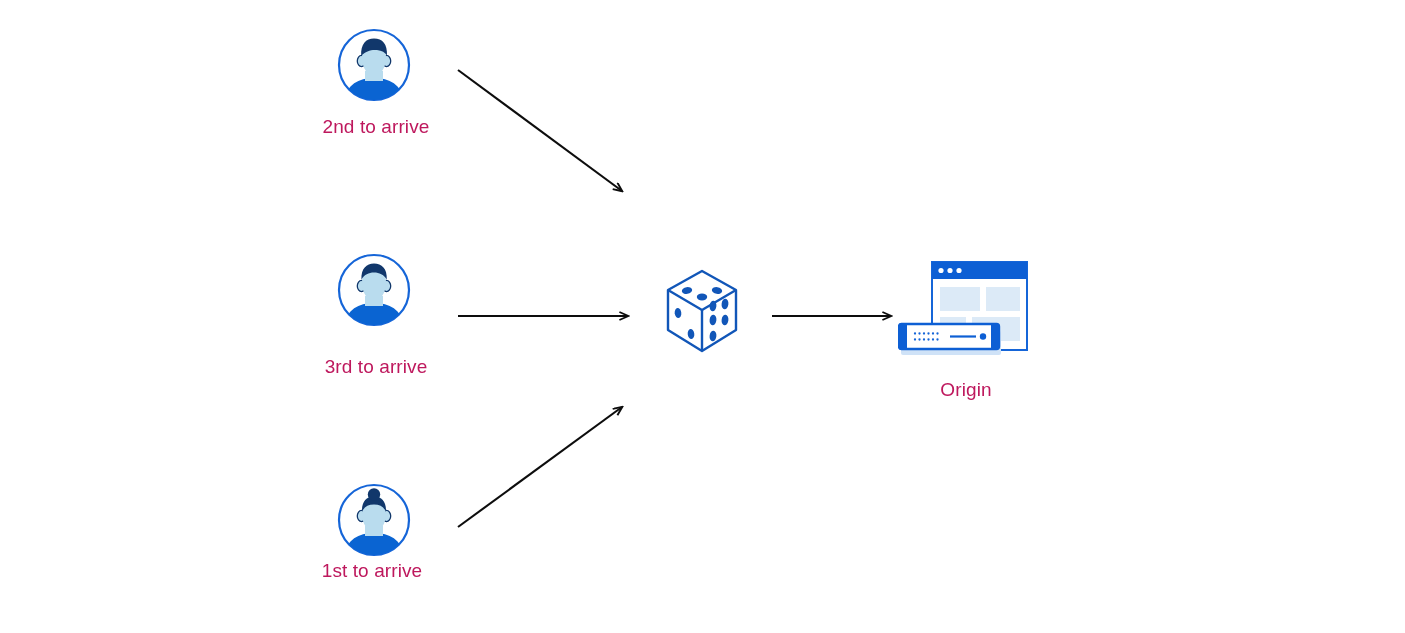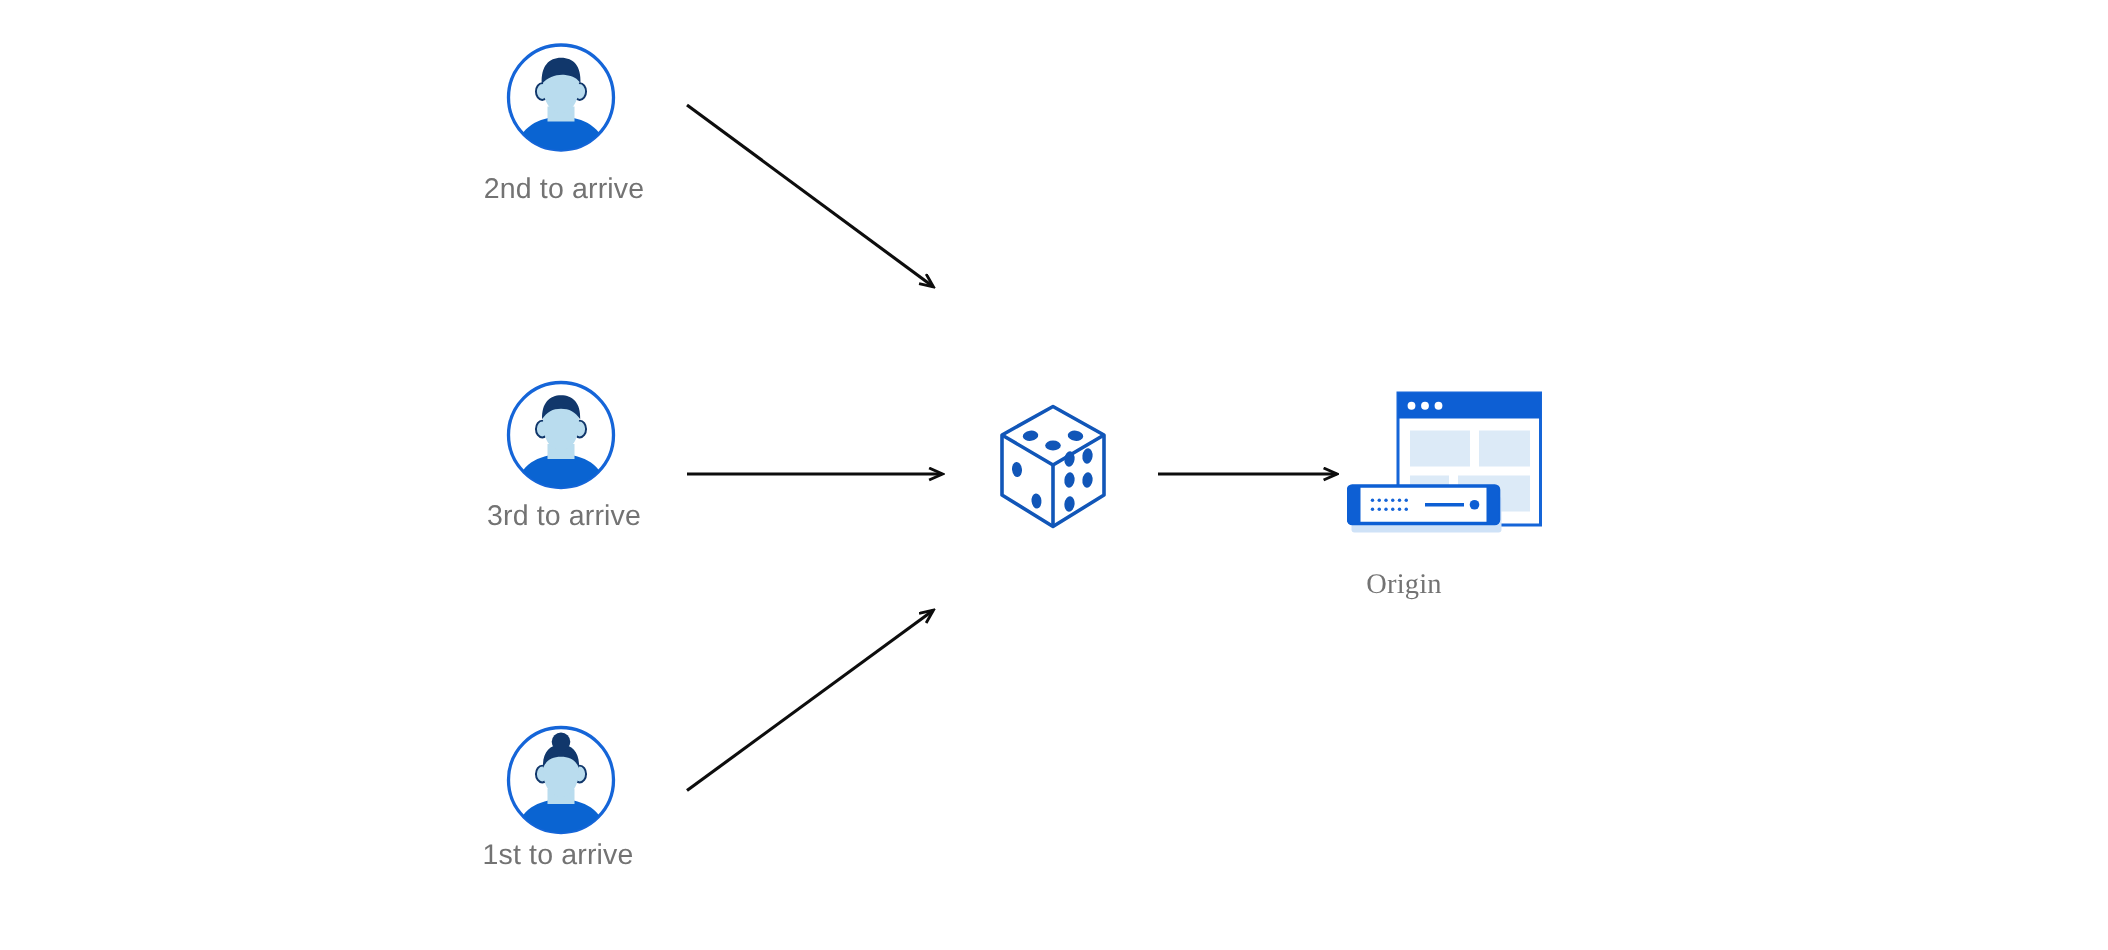--- a/index.html
+++ b/index.html
@@ -22,21 +22,21 @@
   }
   .avatar-wrap {
     position: absolute;
     width: 76px;
     height: 76px;
   }
   .node-label {
     position: absolute;
     text-align: center;
     font-size: 19px;
-    color: #737373;
+    color: #be185d;
     font-family: "Liberation Sans", sans-serif;
     white-space: nowrap;
     letter-spacing: 0.1px;
   }
   .arrow-layer {
     position: absolute;
     left: 0;
     top: 0;
     width: 1405px;
     height: 633px;
@@ -96,21 +96,21 @@
       <g clip-path="url(#c2)">
         <path d="M6 80 C8 60 20 51 38 51 C56 51 68 60 70 80 Z" fill="#0a64d2"></path>
         <path d="M29 44 h18 v10 h-18 Z" fill="#b9dcee"></path>
         <ellipse cx="25.5" cy="34" rx="4.2" ry="5.6" fill="#b9dcee" stroke="#11376b" stroke-width="1.3"></ellipse>
         <ellipse cx="50.5" cy="34" rx="4.2" ry="5.6" fill="#b9dcee" stroke="#11376b" stroke-width="1.3"></ellipse>
         <path d="M26 30 C26 18 31 13 38 13 C45 13 50 18 50 30 C50 41 45 48 38 48 C31 48 26 41 26 30 Z" fill="#b9dcee"></path>
         <path d="M25.4 27.5 C25 16.5 30.5 11.5 38 11.5 C45.8 11.5 51.2 16.5 50.8 27.5 C47.5 22.5 43.5 20.5 38 20.5 C32.5 20.5 28.6 22.5 25.4 27.5 Z" fill="#11376b"></path>
       </g>
     </svg>
   </div>
-  <div class="node-label" style="left:316px; top:334px; width:120px;">3rd to arrive</div>
+  <div class="node-label" style="left:316px; top:356px; width:120px;">3rd to arrive</div>
 
   <div class="avatar-wrap" style="left:336px; top:482px;">
     <svg class="icon-svg" width="76" height="76" viewBox="0 0 76 76">
       <defs>
           <clipPath id="c3">
             <circle cx="38" cy="38" r="35"></circle>
           </clipPath>
         </defs>
       <circle cx="38" cy="38" r="35" fill="#ffffff" stroke="#1565d8" stroke-width="2.2"></circle>
       <g clip-path="url(#c3)">
@@ -180,15 +180,15 @@
           <circle cx="26" cy="81.5" r="1.15"></circle>
             <circle cx="30.5" cy="81.5" r="1.15"></circle>
           <circle cx="35" cy="81.5" r="1.15"></circle>
             <circle cx="39.5" cy="81.5" r="1.15"></circle>
         </g>
         <line x1="52" y1="78.5" x2="78" y2="78.5" stroke="#0d5fd4" stroke-width="2.2"></line>
         <circle cx="85" cy="78.5" r="3.2" fill="#0d5fd4"></circle>
       </g>
     </svg>
   </div>
-  <div class="node-label" style="left:896px; top:379px; width:80px;font-family:Liberation Serif, serif;">Origin</div>
+  <div class="node-label" style="left:926px; top:379px; width:80px;">Origin</div>
 
 </div>
 
 </body></html>

